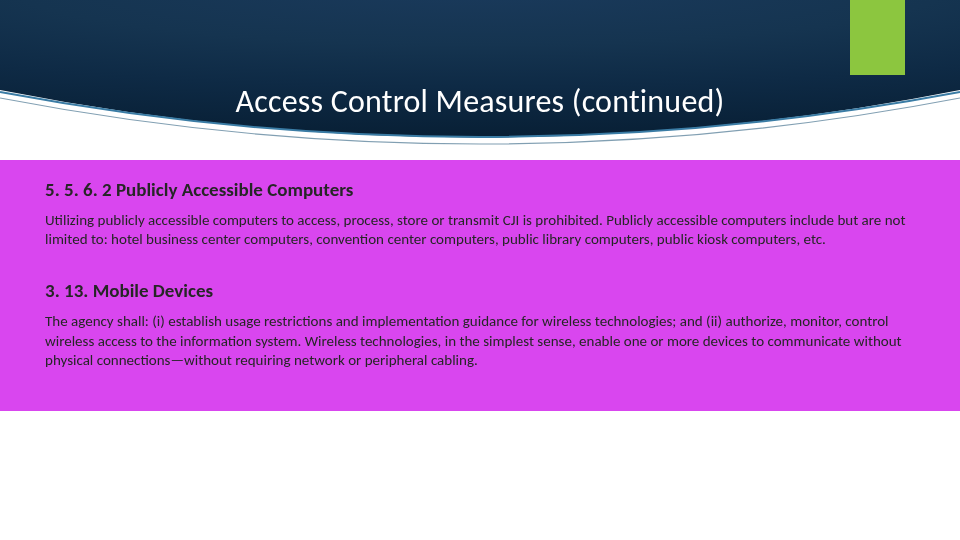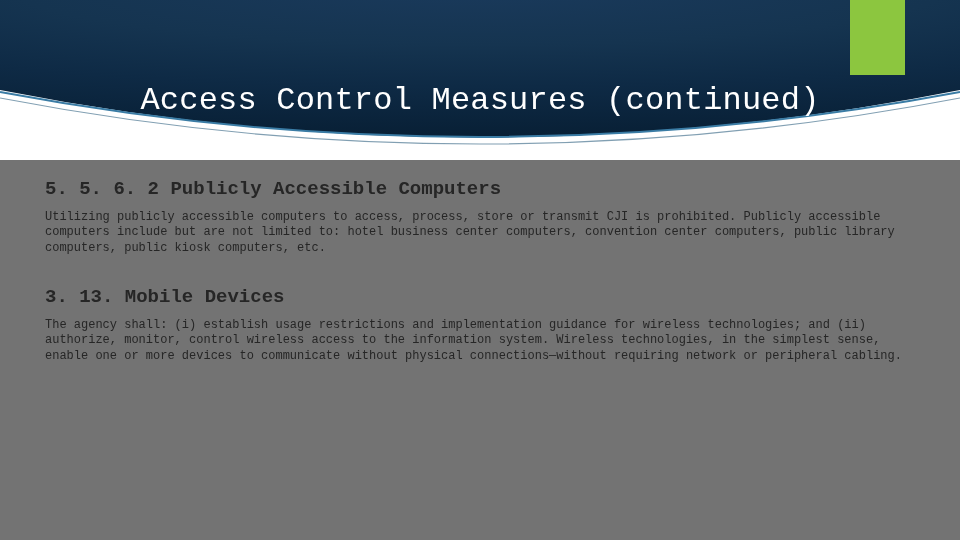--- a/index.html
+++ b/index.html
@@ -6,23 +6,22 @@
   html, body {
     width: 960px;
     height: 540px;
     font-family: Calibri, "Segoe UI", Arial, sans-serif;
     background: #ffffff;
     overflow: hidden;
   }
   .slide {
     position: relative;
     width: 960px;
-    height: 540px;
-    background: #737373;
-    font-family: Liberation Mono, monospace;
+    height: 411px;
+    background: #d946ef;
   }
   .header {
     position: relative;
     width: 100%;
     height: 170px;
     overflow: hidden;
   }
   .header-bg {
     position: absolute;
     top: 0; left: 0;
@@ -66,21 +65,21 @@
     left: 45px;
     right: 45px;
   }
   .section-heading {
     font-size: 19px;
     font-weight: 700;
     color: #262626;
     margin-bottom: 10px;
   }
   .section-para {
-    font-size: 12px;
+    font-size: 15px;
     font-weight: 400;
     color: #262626;
     line-height: 1.28;
     margin-bottom: 30px;
   }
 </style>
 </head>
 <body>
 
 <div class="slide">

